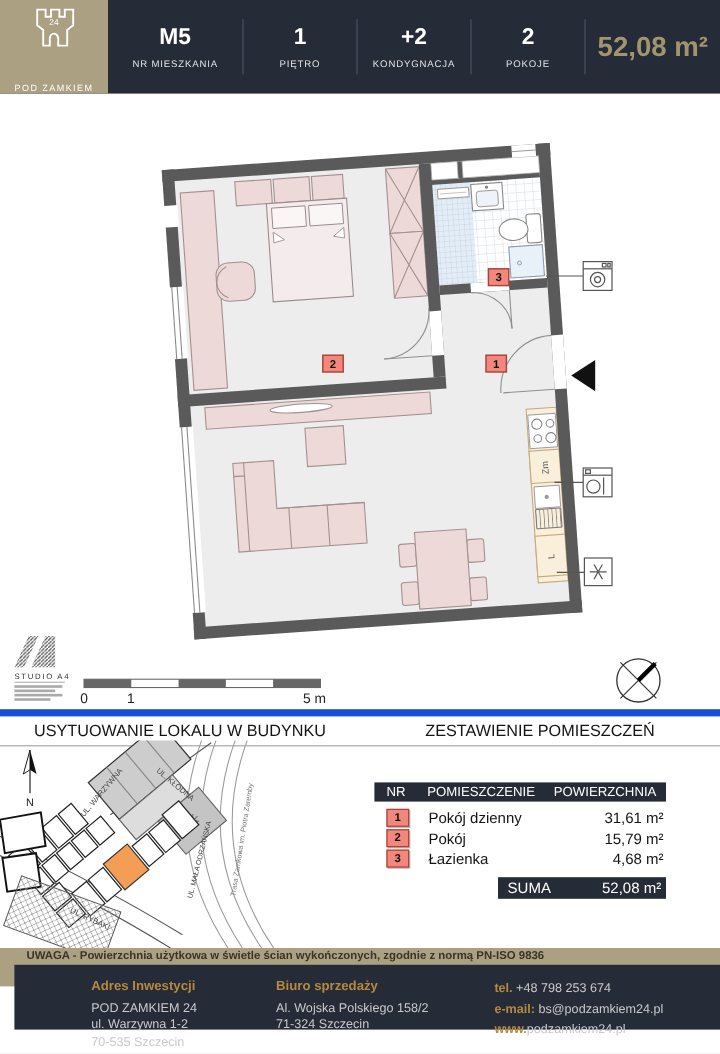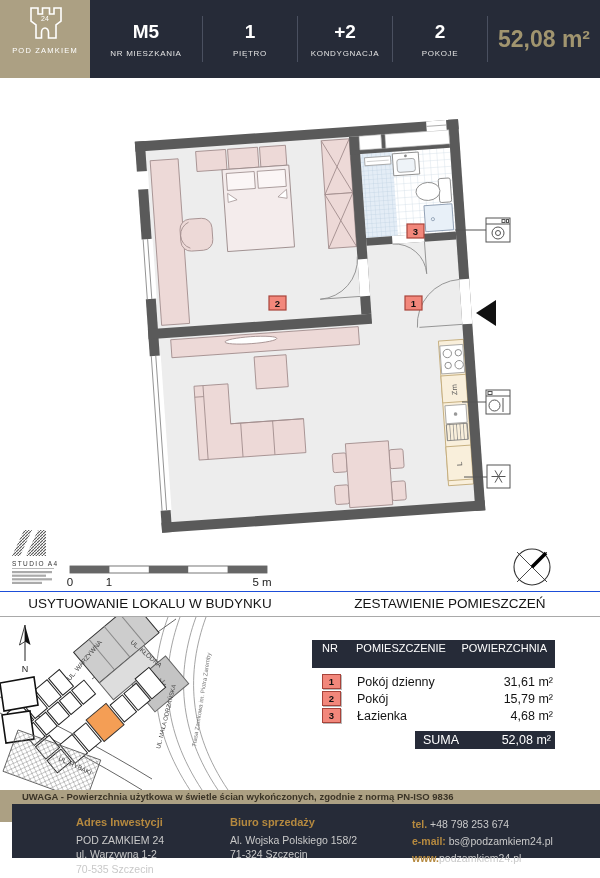--- a/index.html
+++ b/index.html
@@ -1,39 +1,39 @@
 <!DOCTYPE html>
 <html><head>
 <meta charset="utf-8">
 <style>
   html,body{margin:0;padding:0;background:#e8e8e8;}
   .page{position:relative;width:600px;height:878px;background:#ffffff;overflow:hidden;
         font-family:"Liberation Sans",sans-serif;margin:0 auto;}
   
   .header{position:absolute;top:0;left:0;width:600px;height:78px;background:#262b38;display:flex;}
   .logo-box{width:90px;height:78px;background:#aca083;display:flex;flex-direction:column;
-            align-items:center;justify-content:flex-start;flex:none;}
+            align-items:center;justify-content:space-between;flex:none;}
   .logo-name{color:#fff;font-size:7.5px;letter-spacing:1.2px;margin-top:2px;}
   .stat{display:flex;flex-direction:column;align-items:center;justify-content:center;flex:none;text-align:center;}
   .stat-value{color:#fff;font-size:19px;font-weight:bold;}
   .stat-label{color:#e3e3e3;font-size:8px;letter-spacing:.7px;margin-top:6px;}
   .sep{width:1px;height:46px;background:#4a5060;align-self:center;flex:none;}
   .area-box{flex:1;display:flex;align-items:center;justify-content:center;
             color:#a1956f;font-size:23px;font-weight:bold;}
   
   .plan-svg{position:absolute;top:78px;left:0;}
   
   .section-band{position:absolute;top:591px;left:0;width:600px;height:24px;
-                border-top:1px solid #1d4ed8;border-bottom:1px solid #a9a9a9;display:flex;}
+                border-top:6px solid #1d4ed8;border-bottom:1px solid #a9a9a9;display:flex;}
   .section-title{width:300px;text-align:center;font-size:13.5px;color:#141414;line-height:24px;}
   .map-svg{position:absolute;top:617px;left:0;}
   
   .table-wrap{position:absolute;left:312px;top:640px;width:243px;}
   .t-head{display:flex;background:#262b38;color:#fff;font-size:11px;height:16px;line-height:16px;
-          padding:0 8px 12px 10px;}
+          padding:0 8px 0 10px;margin-top:12px;}
   .t-head .h-nr{width:34px;}
   .t-head .h-room{flex:1;}
   .t-head .h-area{text-align:left;}
   .t-rows{margin-top:6px;}
   .t-row{display:flex;align-items:center;height:15px;margin-bottom:2px;font-size:12.5px;color:#141414;
          padding:0 2px 0 10px;}
   .badge{width:17px;height:13px;background:#f2877b;border:1px solid #a8433a;color:#111;
          font-size:9.5px;font-weight:bold;text-align:center;line-height:13px;flex:none;
          box-shadow:1px 1px 0 rgba(60,60,60,.35);}
   .t-room{margin-left:16px;}

